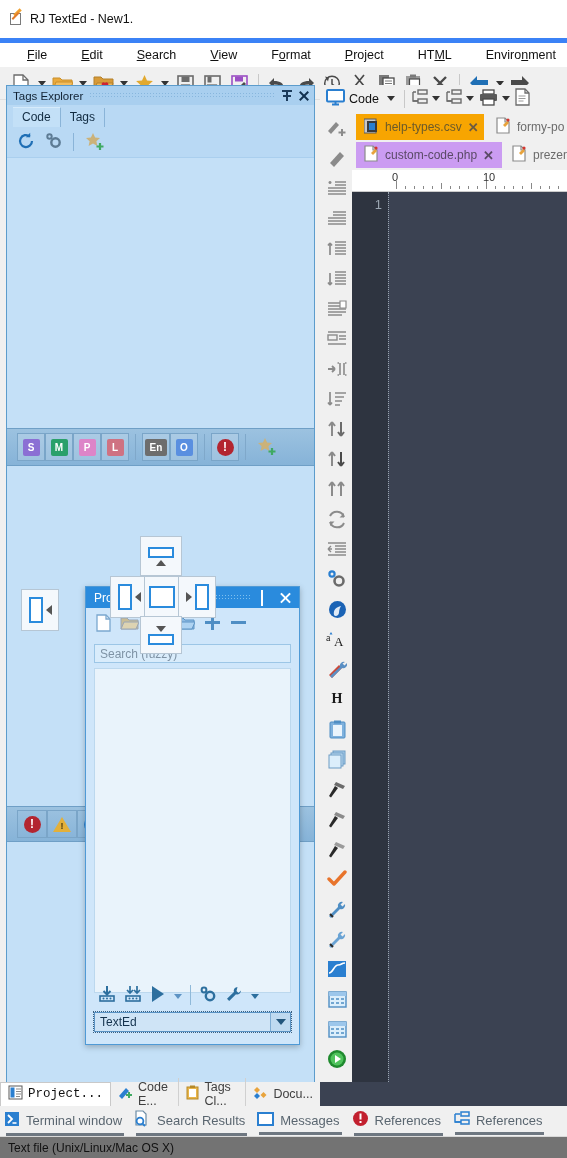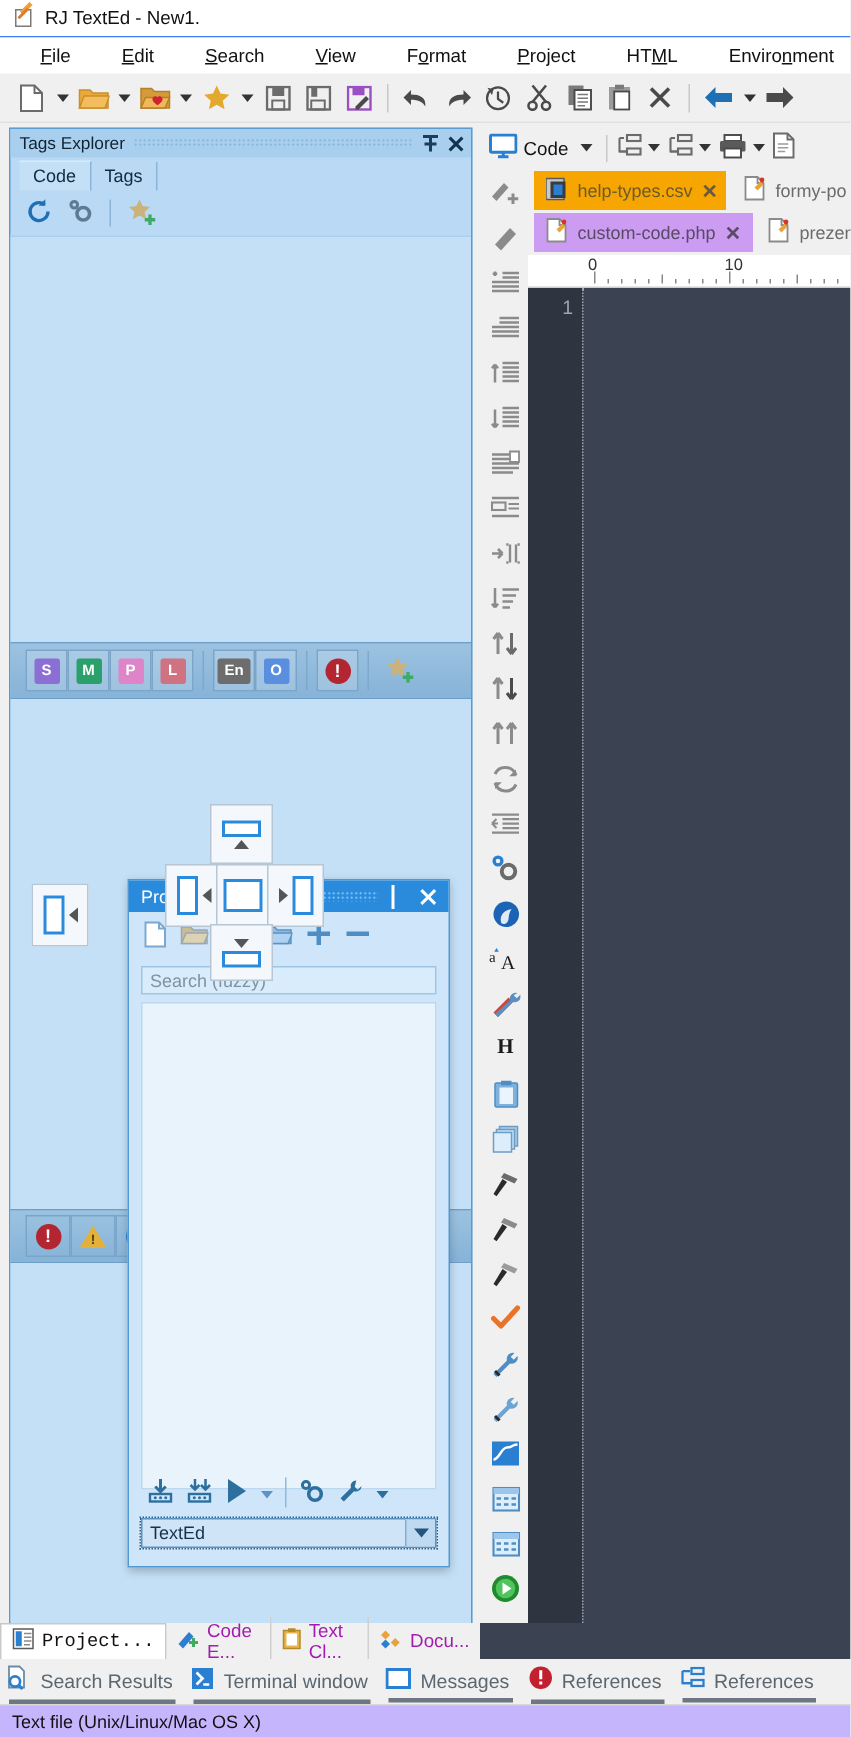--- a/index.html
+++ b/index.html
@@ -8,22 +8,22 @@
     font-family: "Liberation Sans", sans-serif;
     font-size: 12px;
     color:#1a1a1a;
     background:#f0f0f0;
     position:relative;
   }
   .app { position:relative; width:567px; height:1158px; background:#f0f0f0; }
 
   
   .titlebar {
-    height:25px; background:#ffffff; display:flex; align-items:center;
-    padding-left:8px; gap:7px; border-bottom:1px solid #3b82f6;text-align:center;
+    height:43px; background:#ffffff; display:flex; align-items:center;
+    padding-left:8px; gap:7px; border-bottom:5px solid #3b82f6;text-align:center;
   }
   .titlebar .ttxt { font-size:12.5px; color:#111; }
   .pencil-ico { width:15px; height:15px; position:relative; }
   .pencil-ico .pbody{
     position:absolute; left:2px; top:1px; width:11px; height:12px;
     background:#fff; border:1px solid #7a7a7a;
   }
   .pencil-ico .pnib{
     position:absolute; left:5px; top:-1px; width:9px; height:3px;
     background:#f0a030; transform:rotate(-45deg);
@@ -183,28 +183,28 @@
   .code-pane {
     position:absolute; left:68px; top:107px; right:0; bottom:0; background:#3b4252;
     border-left:1px dotted #9aa5b1;
   }
 
   
   .bot1 { position:absolute; left:0; top:1082px; width:320px; height:24px;
           background:#f0f0f0; display:flex; align-items:center; }
   .bot2 { position:absolute; left:0; top:1106px; width:567px; height:28px;
           background:#f0f0f0; display:flex; align-items:center; }
-  .bchip { display:flex; align-items:center; gap:5px; padding:2px 7px; font-size:12.5px; color:#a21caf;
+  .bchip { display:flex; align-items:center; gap:5px; padding:2px 7px; font-size:12.5px; color:#404040;
            border-right:1px solid #d0d0d0; }
   .bchip.active { background:#fff; border:1px solid #c9c9c9; color:#111;font-family:Liberation Mono, monospace; }
   .bchip2 { display:flex; align-items:center; gap:6px; padding:2px 8px 2px 4px; font-size:13px; color:#5a6670; }
   .underline { position:absolute; height:3px; background:#6e7781; bottom:0; }
 
   .statusbar { position:absolute; left:0; top:1136px; width:567px; height:22px;
-    background:#c4b5fd; border-top:1px solid #d8d8d8; display:flex; align-items:center; padding-left:8px;
+    background:#737373; border-top:1px solid #d8d8d8; display:flex; align-items:center; padding-left:8px;
     font-size:12px; color:#111; }
 
   .dark-right { position:absolute; left:320px; top:1082px; width:247px; height:24px; background:#3b4252; }
 </style>
 </head>
 <body>
 
 <div class="app">
 
   <div class="titlebar">
@@ -937,56 +937,56 @@
       <span>Code E...</span>
     </div>
     <div class="bchip">
       <span>
         <svg width="13" height="15" viewBox="0 0 13 15">
             <rect x="1" y="2" width="11" height="12" fill="#e8b54a" stroke="#b68928"></rect>
             <rect x="3" y="4" width="7" height="8" fill="#fff"></rect>
             <rect x="4" y="0.5" width="5" height="2.5" fill="#b68928"></rect>
           </svg>
       </span>
-      <span>Text Cl...</span>
+      <span>Tags Cl...</span>
     </div>
     <div class="bchip" style="border-right:none">
       <span>
         <svg width="15" height="14" viewBox="0 0 15 14">
             <path d="M4 1l3 3-3 3-3-3z" fill="#e8a33c"></path>
             <path d="M10.5 6l3 3-3 3-3-3z" fill="#e8a33c"></path>
             <path d="M4 7l3 3-3 3-3-3z" fill="#2a7fd0"></path>
           </svg>
       </span>
       <span>Docu...</span>
     </div>
   </div>
   <div class="dark-right"></div>
 
   <div class="bot2">
     <div class="bchip2" style="position:relative">
       <span>
+        <svg width="16" height="16" viewBox="0 0 16 16">
+            <rect x="1" y="1" width="14" height="14" fill="#2a7fd0"></rect>
+            <path d="M4 4l4 4-4 4" fill="none" stroke="#fff" stroke-width="1.8"></path>
+            <path d="M8.5 12h4" stroke="#fff" stroke-width="1.6"></path>
+          </svg>
+      </span>
+      <span>Terminal window</span>
+      <span class="underline" style="left:6px;right:6px;bottom:-4px"></span>
+    </div>
+    <div class="bchip2" style="position:relative">
+      <span>
         <svg width="17" height="17" viewBox="0 0 17 17">
             <path d="M2 1h7l3 3v11H2z" fill="#fff" stroke="#6b8ba5" stroke-width="1.2"></path>
             <circle cx="6" cy="11" r="3.4" fill="none" stroke="#2a7fd0" stroke-width="1.8"></circle>
             <path d="M8.6 13.6L11 16" stroke="#2a7fd0" stroke-width="2"></path>
           </svg>
       </span>
       <span>Search Results</span>
-      <span class="underline" style="left:6px;right:6px;bottom:-4px"></span>
-    </div>
-    <div class="bchip2" style="position:relative">
-      <span>
-        <svg width="16" height="16" viewBox="0 0 16 16">
-            <rect x="1" y="1" width="14" height="14" fill="#2a7fd0"></rect>
-            <path d="M4 4l4 4-4 4" fill="none" stroke="#fff" stroke-width="1.8"></path>
-            <path d="M8.5 12h4" stroke="#fff" stroke-width="1.6"></path>
-          </svg>
-      </span>
-      <span>Terminal window</span>
       <span class="underline" style="left:6px;right:6px;bottom:-4px"></span>
     </div>
     <div class="bchip2" style="position:relative">
       <span>
         <svg width="17" height="14" viewBox="0 0 17 14">
             <rect x="1" y="1" width="15" height="12" fill="#fff" stroke="#2a7fd0" stroke-width="2"></rect>
           </svg>
       </span>
       <span>Messages</span>
       <span class="underline" style="left:6px;right:6px;bottom:-4px"></span>

